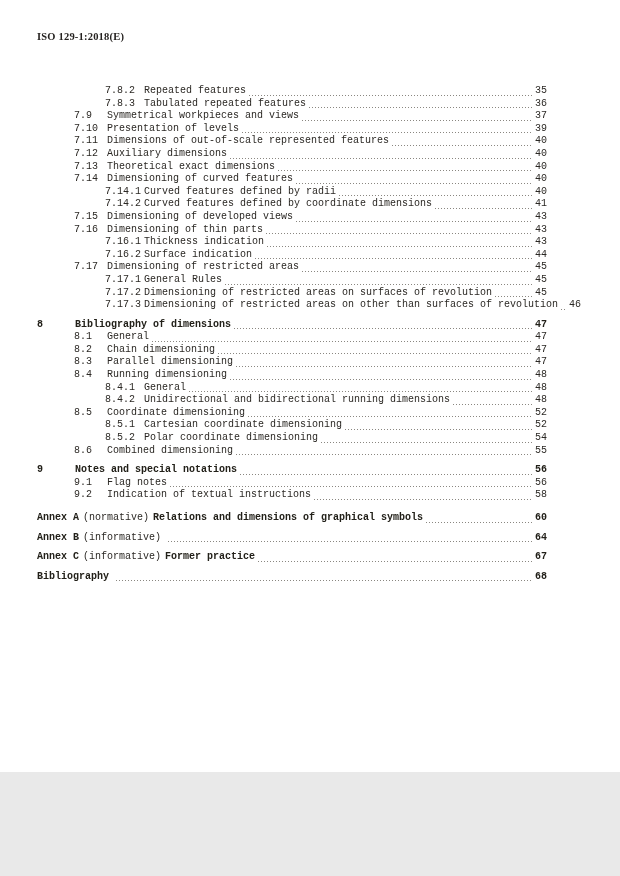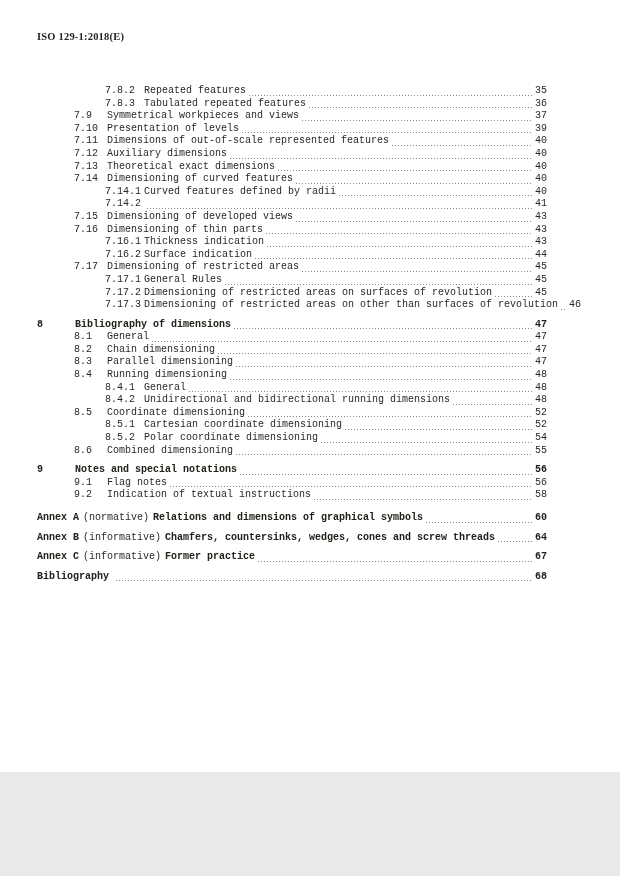--- a/index.html
+++ b/index.html
@@ -118,20 +118,21 @@
       <div class="row lvl3">
     <span class="num">7.14.1</span>
 
     <span class="title">Curved features defined by radii</span>
     <span class="leader"></span>
     <span class="pg">40</span>
   </div>
       <div class="row lvl3">
     <span class="num">7.14.2</span>
 
+    <span class="title">Curved features defined by coordinate dimensions</span>
     <span class="leader"></span>
     <span class="pg">41</span>
   </div>
       <div class="row lvl2">
     <span class="num">7.15</span>
 
     <span class="title">Dimensioning of developed views</span>
     <span class="leader"></span>
     <span class="pg">43</span>
   </div>
@@ -287,21 +288,20 @@
     <span class="pre">Annex A</span>
     <span class="qual">(normative)</span>
     <span class="title">Relations and dimensions of graphical symbols</span>
     <span class="leader"></span>
     <span class="pg">60</span>
   </div>
       <div class="row lvl0 bold annex">
 
     <span class="pre">Annex B</span>
     <span class="qual">(informative)</span>
-    <span class="title">Chamfers, countersinks, wedges, cones and screw threads</span>
     <span class="leader"></span>
     <span class="pg">64</span>
   </div>
       <div class="row lvl0 bold annex">
 
     <span class="pre">Annex C</span>
     <span class="qual">(informative)</span>
     <span class="title">Former practice</span>
     <span class="leader"></span>
     <span class="pg">67</span>

